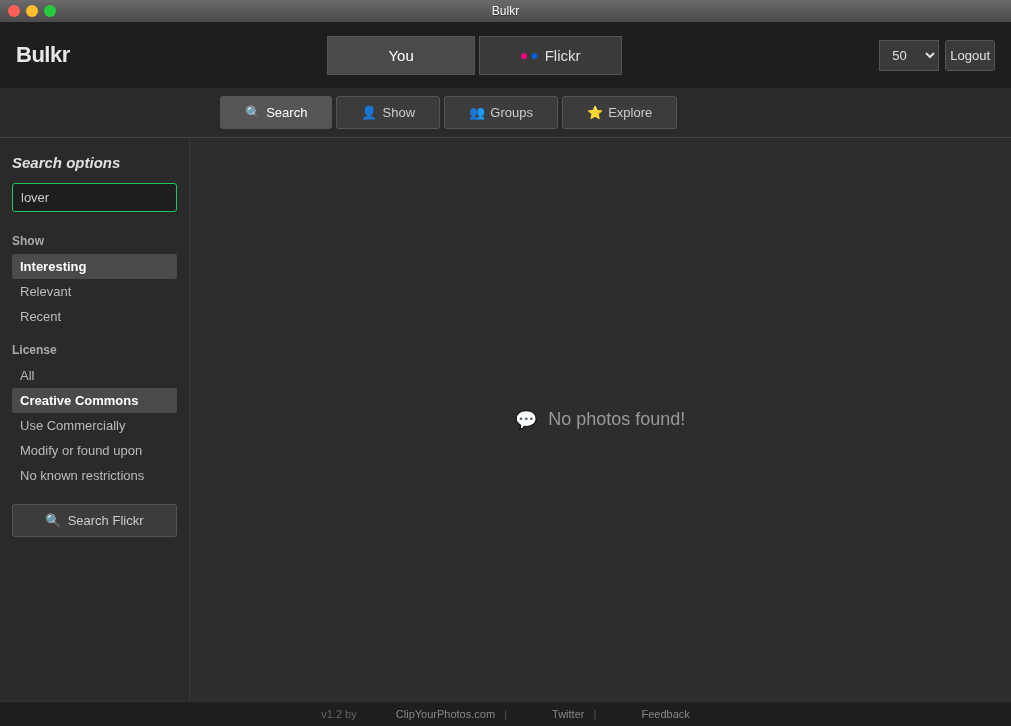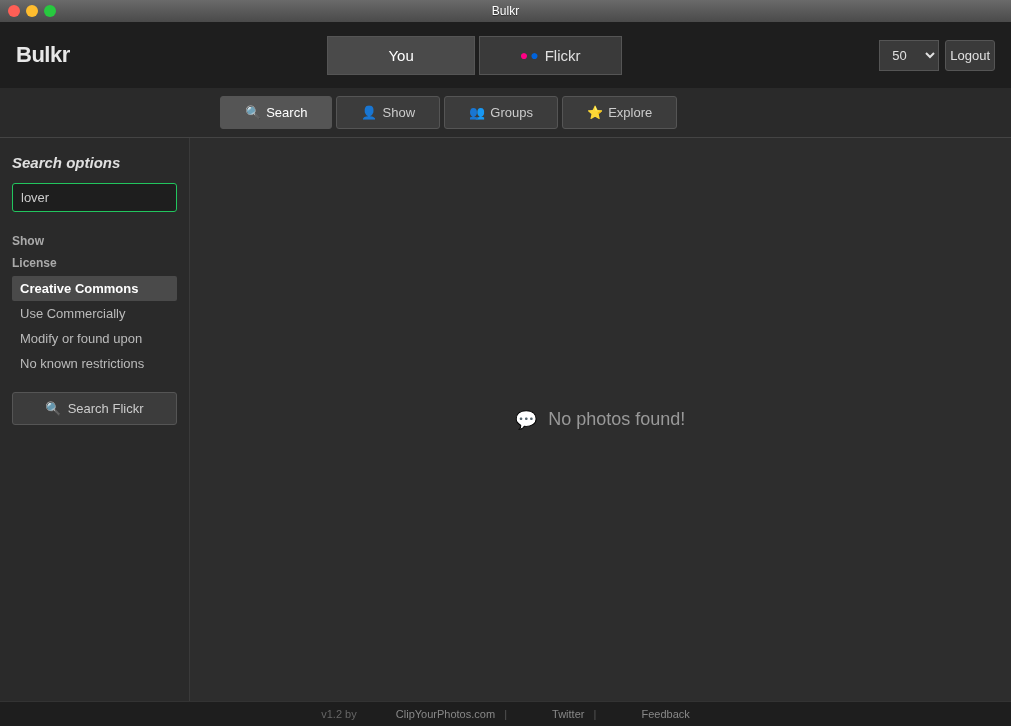--- a/index.html
+++ b/index.html
@@ -327,23 +327,29 @@
   </div>
 
   <div class="content">
 
     <div class="sidebar">
       <div class="sidebar-title">Search options</div>
 
       <input class="search-input" type="text" value="lover" style="">
 
       <div class="section-label">Show</div>
+      <ul class="option-list">
+        <li class="option-item selected">Interesting</li>
+        <li class="option-item">Relevant</li>
+        <li class="option-item">Recent</li>
+      </ul>
 
       <div class="section-label">License</div>
       <ul class="option-list">
+        <li class="option-item">All</li>
         <li class="option-item selected">Creative Commons</li>
         <li class="option-item">Use Commercially</li>
         <li class="option-item">Modify or found upon</li>
         <li class="option-item">No known restrictions</li>
       </ul>
 
       <button class="search-flickr-btn">
         <span>🔍</span>
         <span>Search Flickr</span>
       </button>

